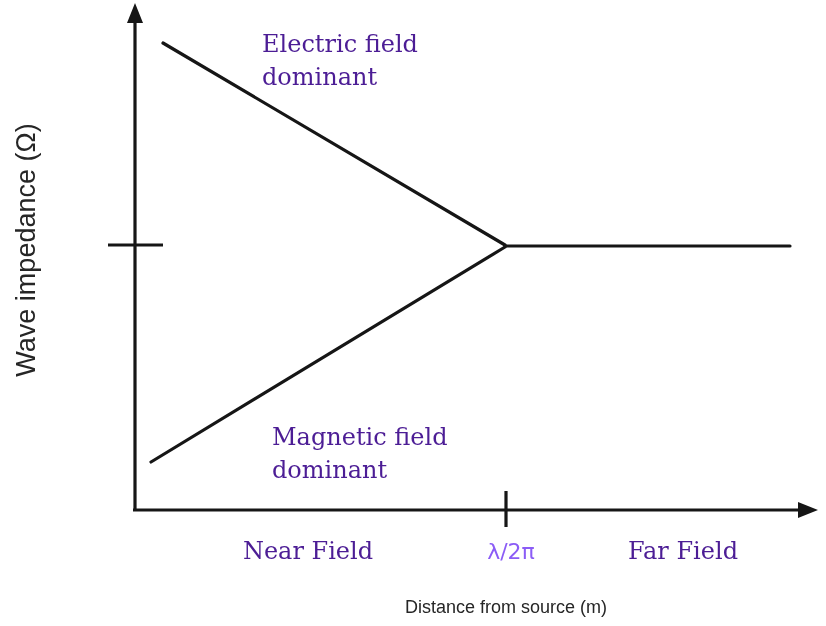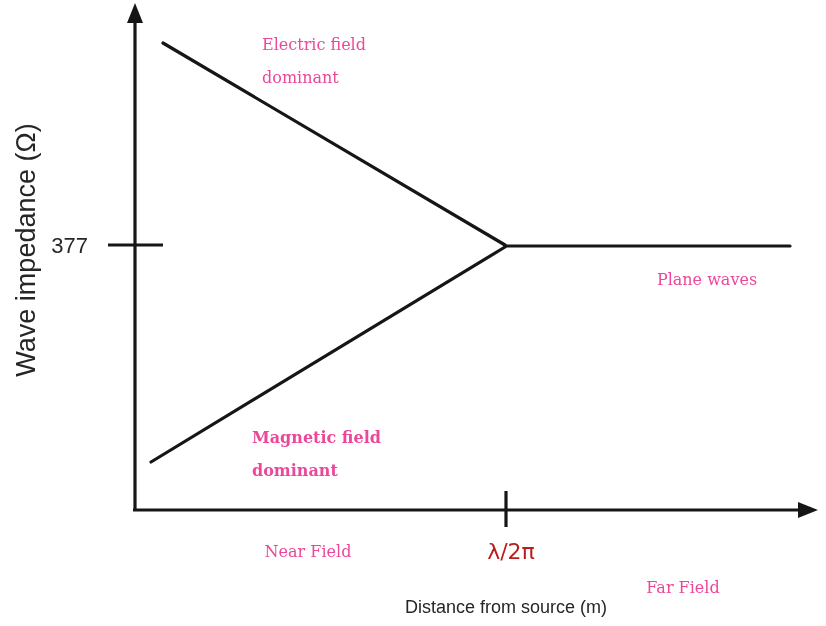--- a/index.html
+++ b/index.html
@@ -19,22 +19,22 @@
     position: absolute;
     left: 0;
     top: 0;
   }
   .lbl {
     position: absolute;
     white-space: pre-line;
   }
   .blue-serif {
     font-family: "DejaVu Serif", serif;
-    color: #ec4899;
-    font-size: 16px;
+    color: #4c1d95;
+    font-size: 24px;
     line-height: 33px;
   }
   .dark-sans {
     color: #262626;
     font-family: "Liberation Sans", sans-serif;
   }
   .centered {
     transform: translate(-50%, -50%);
     white-space: nowrap;
   }
@@ -50,43 +50,41 @@
     top: 233px;
     width: 88px;
     text-align: right;
     font-size: 22px;
   }
   #electric-label {
     left: 262px;
     top: 28px;
   }
   #magnetic-label {
-    left: 252px;
+    left: 272px;
     top: 421px;
-    font-weight: bold;
   }
   #plane-waves-label {
     left: 707px;
     top: 279px;
   }
   #near-field-label {
     left: 308px;
     top: 551px;
   }
   #far-field-label {
     left: 683px;
     top: 551px;
-    margin-top: 36px;
   }
   #x-tick-label {
     left: 511px;
     top: 551px;
     font-size: 22px;
     font-family: "DejaVu Sans", sans-serif;
-    color: #b91c1c;
+    color: #8b5cf6;
   }
   #x-axis-label {
     left: 506px;
     top: 607px;
     font-size: 18px;
   }
 </style>
 </head>
 <body>
 
@@ -106,29 +104,27 @@
 
     <line x1="163" y1="43" x2="505" y2="245" stroke="#161616" stroke-width="3.2" stroke-linecap="round"></line>
 
     <line x1="151" y1="462" x2="505" y2="247" stroke="#161616" stroke-width="3.2" stroke-linecap="round"></line>
 
     <line x1="505" y1="246" x2="790" y2="246" stroke="#161616" stroke-width="3.2" stroke-linecap="round"></line>
   </svg>
 
   <div id="y-axis-label" class="lbl dark-sans">Wave impedance (Ω)</div>
 
-  <div id="y-tick-label" class="lbl dark-sans">377</div>
 
   <div id="electric-label" class="lbl blue-serif">Electric field
 dominant</div>
 
   <div id="magnetic-label" class="lbl blue-serif">Magnetic field
 dominant</div>
 
-  <div id="plane-waves-label" class="lbl blue-serif centered">Plane waves</div>
 
   <div id="near-field-label" class="lbl blue-serif centered">Near Field</div>
 
   <div id="x-tick-label" class="lbl centered">λ/2π</div>
 
   <div id="far-field-label" class="lbl blue-serif centered">Far Field</div>
 
   <div id="x-axis-label" class="lbl dark-sans centered">Distance from source (m)</div>
 
 </div>

